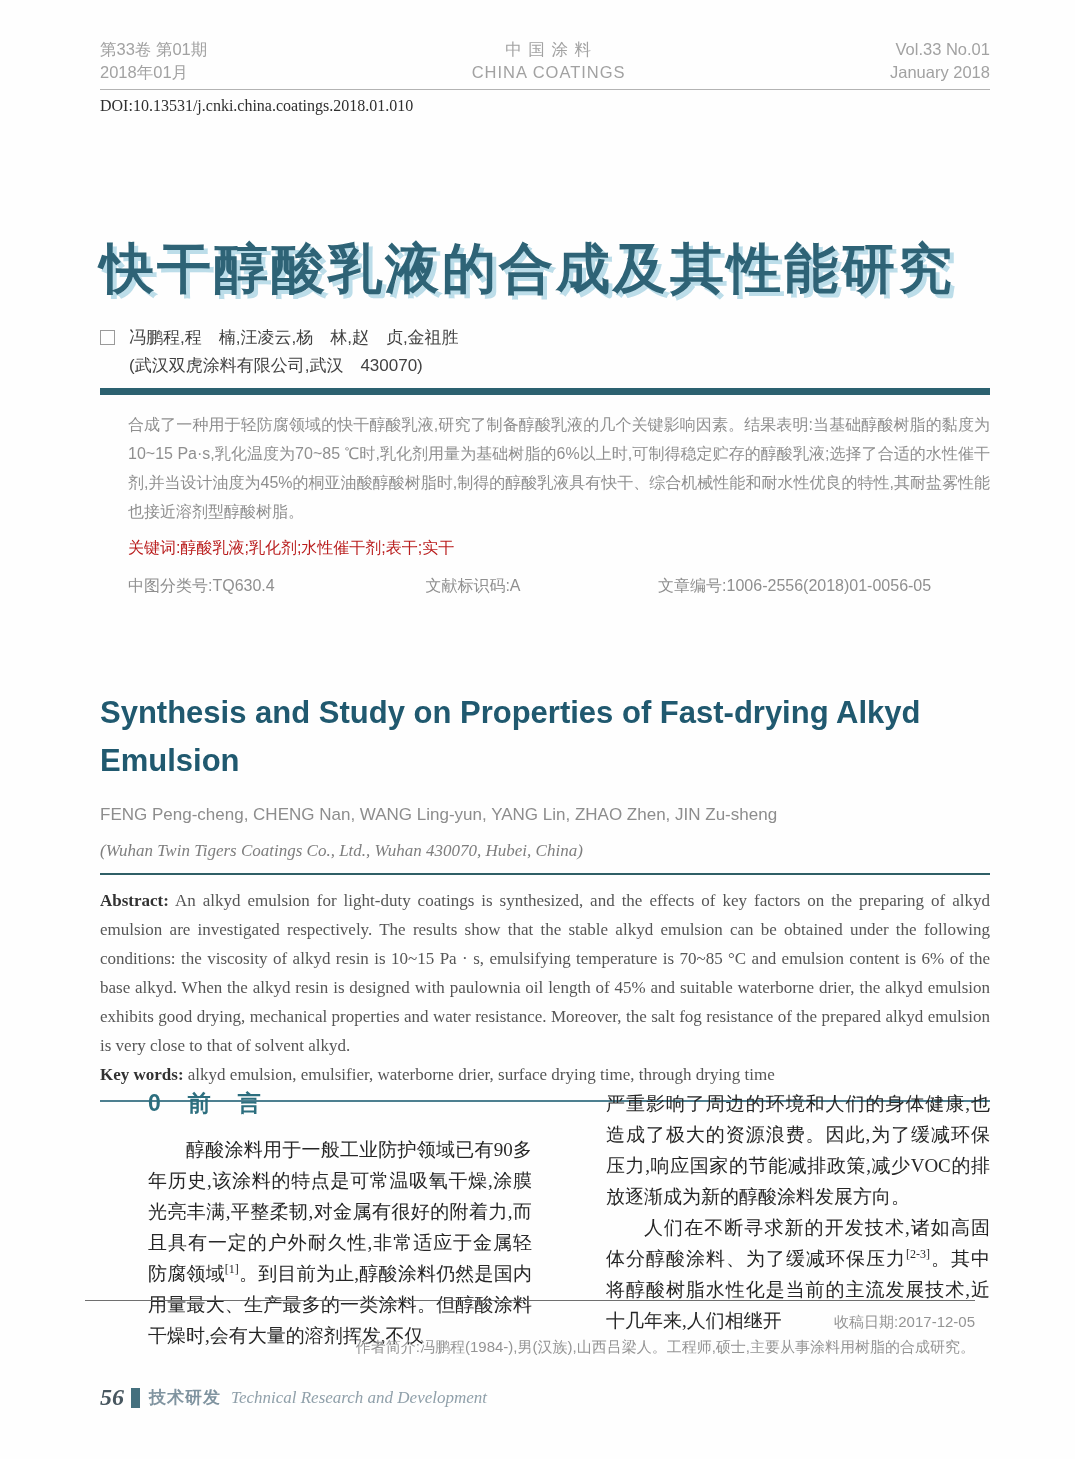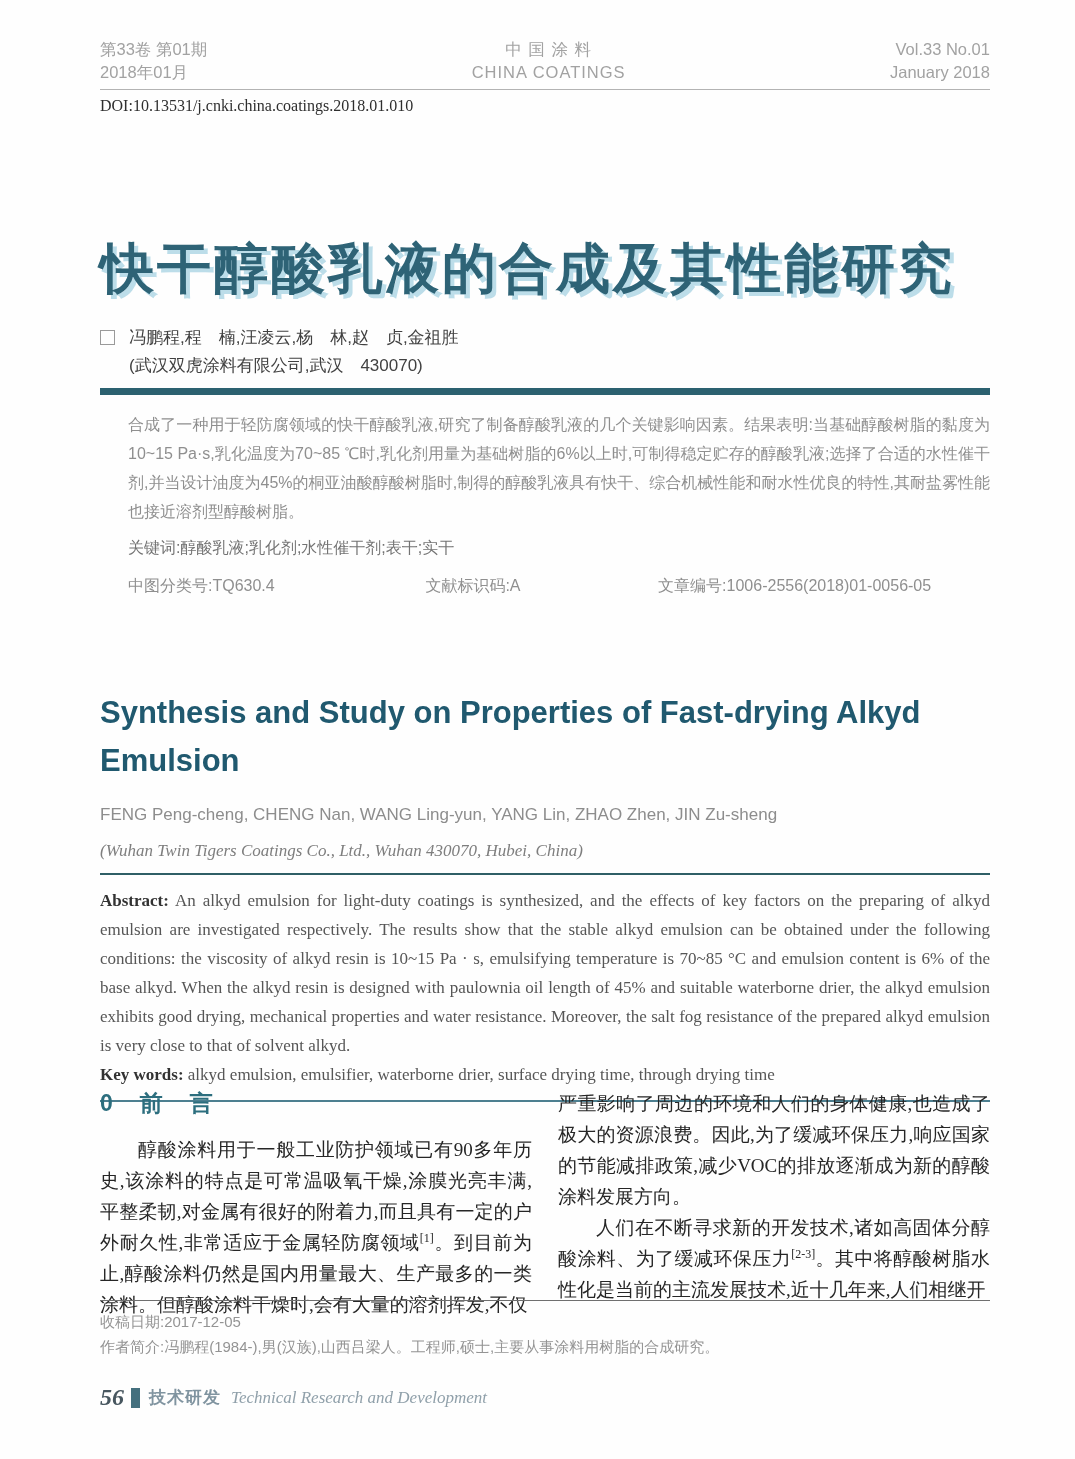--- a/index.html
+++ b/index.html
@@ -32,21 +32,21 @@
   .box-marker{display:inline-block;width:13px;height:13px;border:1.5px solid #9a9a9a;
     margin-right:14px;flex:0 0 auto;background:transparent;}
   .affil-cn{margin-top:5px;margin-left:29px;font-size:17px;color:#414141;}
   .teal-bar{height:7px;background:#2c6170;margin-top:11px;}
 
   
   .abs-block{display:flex;margin-top:15px;padding-left:28px;
     color:#8f8f8f;font-size:16px;line-height:29px;}
   .abs-label{flex:0 0 64px;}
   .abs-text{flex:1;text-align:justify;}
-  .kw-row{margin-top:9px;padding-left:28px;font-size:16px;color:#737373;line-height:26px;}
+  .kw-row{margin-top:9px;padding-left:28px;font-size:16px;color:#b91c1c;line-height:26px;}
   .cls-row{margin-top:15px;padding-left:28px;display:flex;font-size:16px;color:#8f8f8f;}
   .cls-a{flex:0 0 34.5%;}
   .cls-b{flex:0 0 27%;}
   .cls-c{flex:1;}
 
   
   .title-en{margin-top:92px;font-size:31px;font-weight:bold;color:#20596f;line-height:48px;}
   .authors-en{margin-top:20px;font-size:17px;color:#8d8d8d;}
   .affil-en{margin-top:16px;font-family:"Liberation Serif",serif;font-style:italic;
     font-size:17px;color:#7e7e7e;}
@@ -54,29 +54,29 @@
   .abs-en{margin-top:11px;font-family:"Liberation Serif",serif;font-size:17px;
     line-height:29px;color:#565656;text-align:justify;}
   .abs-en-label{font-weight:bold;color:#323232;}
   .kw-en{font-family:Liberation Serif, serif;font-size:17px;line-height:29px;color:#565656;}
   .kw-en-label{font-weight:bold;color:#323232;}
   .rule-kw{border-top:2px solid #4d7f90;margin-top:11px;}
 
   
   .cols{position:absolute;left:100px;top:1088px;width:890px;display:flex;gap:26px;}
   .col{flex:1;font-family:"Liberation Serif",serif;font-size:19px;line-height:31px;
-    color:#262626;text-align:justify;}
+    color:#262626;text-align:justify;margin-left:48px;}
   .sec-heading{font-family:"Liberation Sans",sans-serif;font-size:23px;font-weight:bold;
     color:#2c6e7e;margin:0 0 15px 0;letter-spacing:2px;}
   .para{margin:0;}
   .indent{text-indent:2em;}
   sup.ref{font-size:12px;line-height:0;}
 
   
-  .bottom{position:absolute;left:100px;top:1300px;width:890px;}
+  .bottom{position:absolute;left:85px;top:1300px;width:890px;text-align:right;}
   .rule-foot{border-top:1.5px solid #6f6f6f;}
   .footnote{margin-top:8px;font-size:15px;color:#949494;line-height:25px;}
 
   
   .pfooter{position:absolute;left:100px;top:1384px;display:flex;align-items:center;}
   .page-num{font-family:"Liberation Serif",serif;font-style:italic;font-weight:bold;
     font-size:24px;color:#47565f;}
   .footer-bar{width:9px;height:20px;background:#44707e;margin:0 9px 0 7px;}
   .footer-cn{font-size:17px;font-weight:bold;color:#8094a0;letter-spacing:1px;}
   .footer-en{font-family:"Liberation Serif",serif;font-size:17px;color:#90a0aa;margin-left:10px;font-style:italic;}

